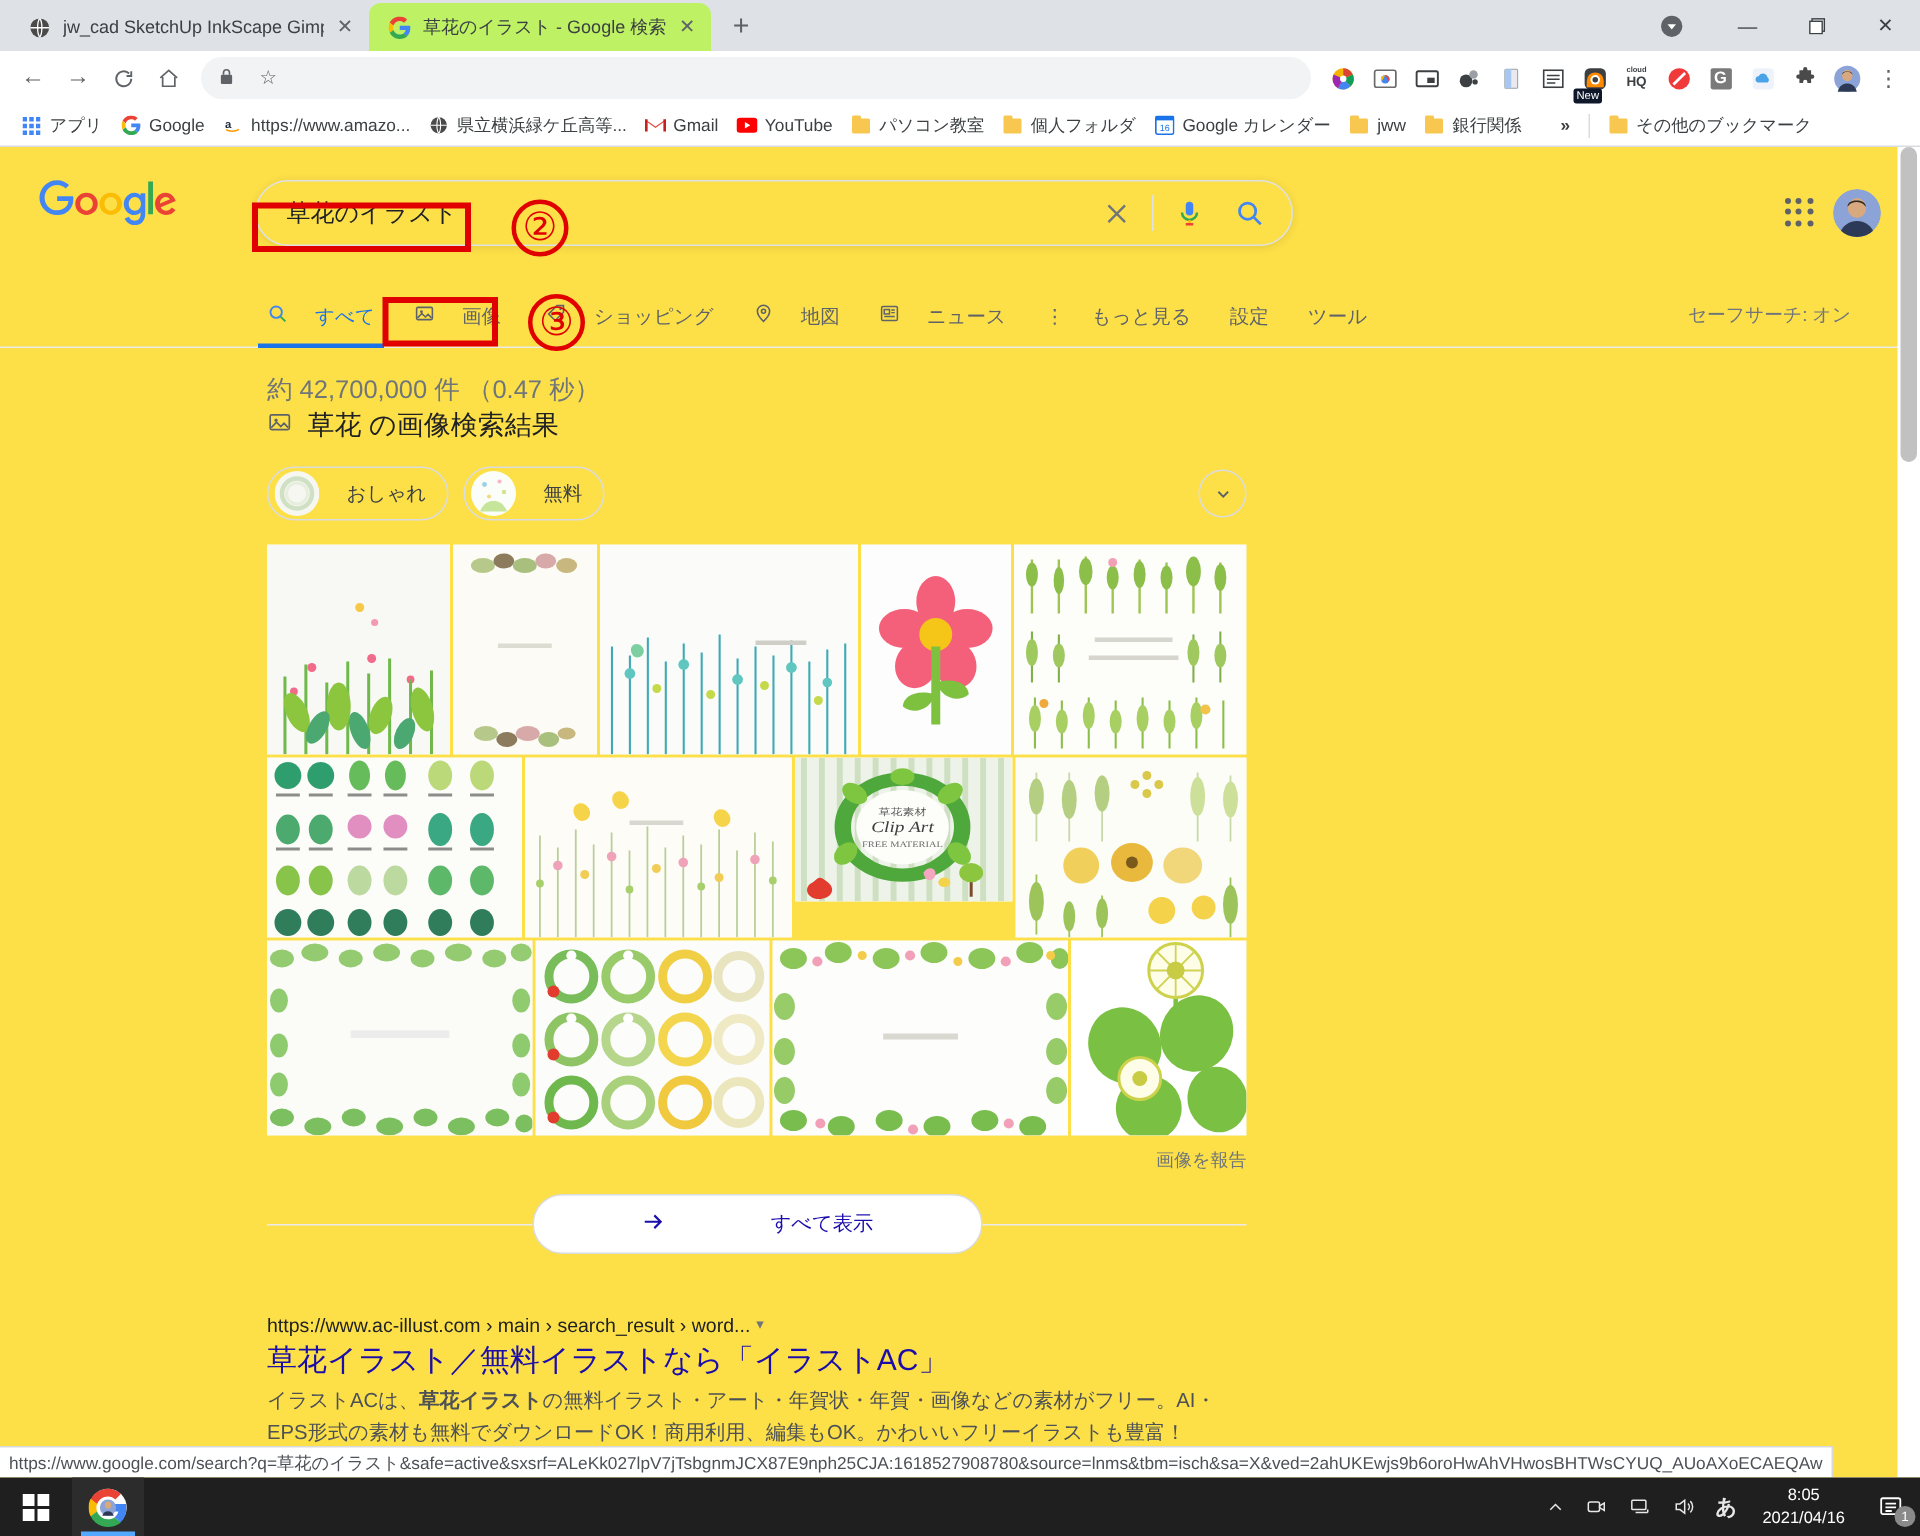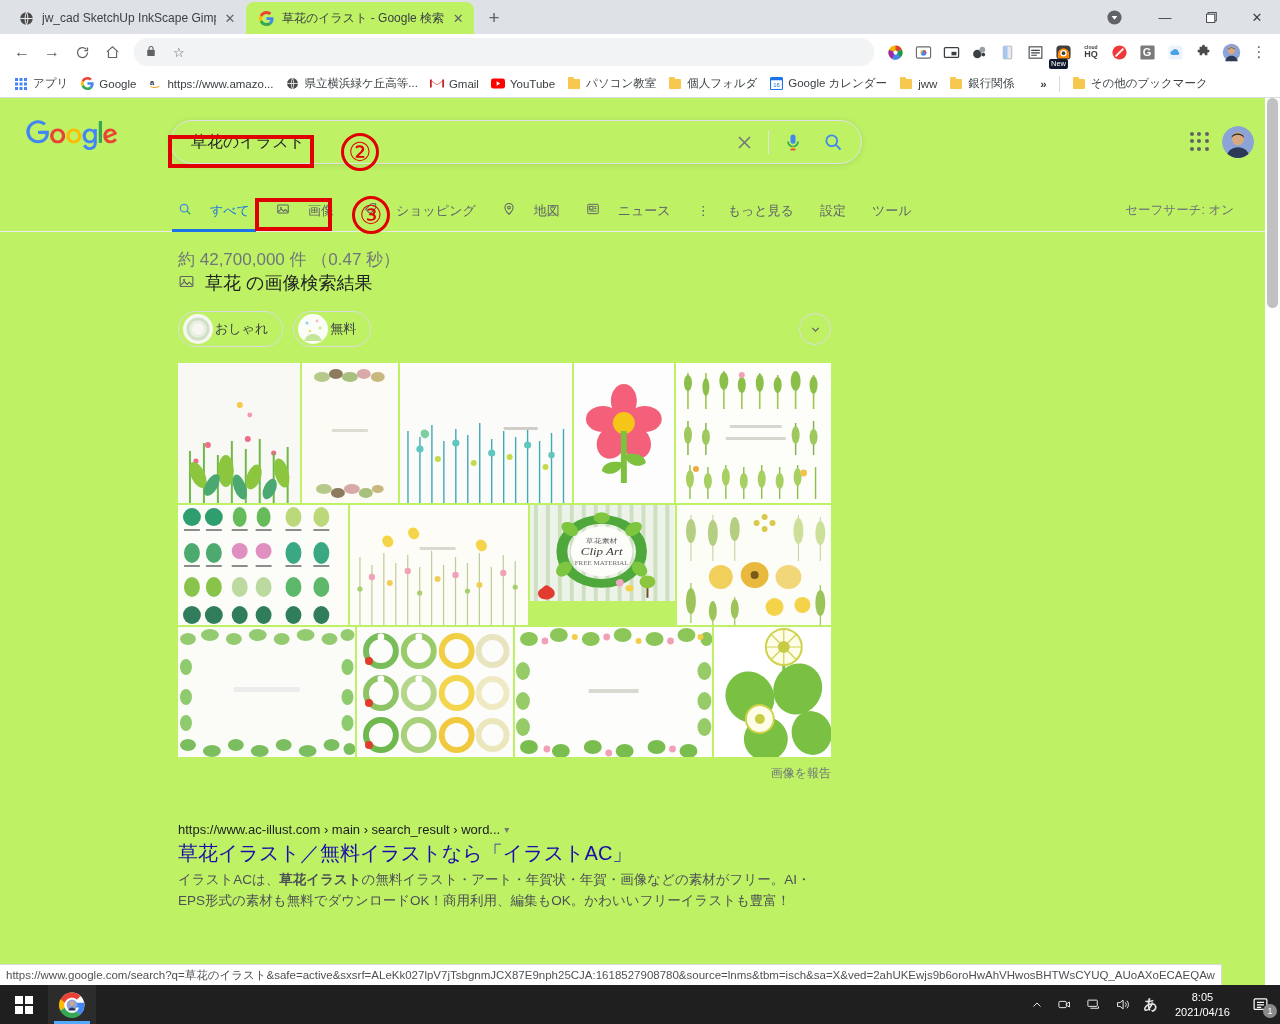--- a/index.html
+++ b/index.html
@@ -78,21 +78,21 @@
   .bm { display:flex; align-items:center; padding: 2px 6px; white-space:nowrap;
      border-radius: 4px; gap: 5px; }
   .bm .bi { width:14px; height:14px; display:flex; align-items:center;
      justify-content:center; flex: 0 0 14px;}
   .bm-sep { width: 1px; height: 16px; background:#dadce0; margin: 0 6px;}
   .folder { width: 12px; height: 10px; background:#f8c750; border-radius:1px; position:relative;}
   .folder:before{content:"";position:absolute;top:-2px;left:0;width:6px;height:3px;
     background:#f8c750;border-radius:1px 1px 0 0;}
 
   
-  .page { position: relative; height: calc(985px - 34px - 36px - 28px); background:#bef264; overflow:hidden;}
+  .page { position: relative; height: calc(985px - 34px - 36px - 28px); background:#fde047; overflow:hidden;}
   .g-header { height: 92px; display:flex; align-items:flex-start; padding-top: 22px;}
   .g-logo { margin-left: 26px; width: 120px; font-size: 0; }
   .searchwrap { margin-left: 24px; position: relative; }
   .searchbar {
     width: 692px; height: 44px; border: 1px solid #dfe1e5; border-radius: 24px;
     display:flex; align-items:center; padding: 0 8px 0 20px;
     box-shadow: 0 1px 6px rgba(32,33,36,.12);
   }
   .searchbar .qtext { flex:1 1 auto; font-size: 16px; color:#202124; }
   .sb-icon { width: 40px; height:40px; display:flex; align-items:center;
@@ -117,21 +117,21 @@
   .gtab.sel:after{ content:""; position:absolute; left:-6px; right:-6px; bottom:0;
      height:3px; background:#1a73e8; }
   .gtabs .right { margin-left:auto; padding-right: 46px; font-size:12.5px; color:#70757a;}
 
   .content { padding-left: 178px; padding-top: 16px; }
   .stats { font-size: 17px; color:#70757a; }
   .sec-title { display:flex; align-items:flex-end; gap:10px; 
      font-size: 18px; color:#202124; }
   .chips { display:flex; align-items:center; gap: 10px; margin-top: 16px; width: 653px;}
   .chip { height: 36px; border:1px solid #dadce0; border-radius: 18px;
-     display:flex; align-items:center; padding: 0 14px 0 4px; gap:2px;
+     display:flex; align-items:center; padding: 0 14px 0 4px; gap:18px;
      font-size: 13px; color:#3c4043;}
   .chip .thumb { width: 30px; height:30px; border-radius:50%; overflow:hidden; flex:0 0 30px;}
   .chip-more { margin-left:auto; width: 32px; height: 32px; border-radius:50%;
      border:1px solid #dadce0; display:flex; align-items:center; justify-content:center;
      color:#5f6368; font-size: 11px;}
 
   .grid { margin-top: 16px; width: 653px; }
   .grow { display:flex; gap: 2px; margin-bottom: 2px; }
   .gcell { overflow:hidden; background:#fafafa; position:relative; }
   .gcell svg { display:block; width:100%; height:100%;}
@@ -1114,20 +1114,32 @@
               <circle cx="70" cy="20" r="6" fill="#c8cc44"></circle>
               <circle cx="46" cy="92" r="14" fill="#fdfde8" stroke="#cdd24a" stroke-width="2"></circle>
               <circle cx="46" cy="92" r="5" fill="#c8cc44"></circle>
             </svg>
           </div>
         </div>
       </div>
 
       <div class="report">画像を報告</div>
 
+      <div class="showall-wrap">
+        <div class="showall-line"></div>
+        <div class="showall">
+          <span>
+            <svg width="17" height="17" viewBox="0 0 24 24" fill="none" stroke="#1a0dab" stroke-width="2">
+                <path d="M4 12h15M13 6l6 6-6 6"></path>
+              </svg>
+          </span>
+          <span>すべて表示</span>
+        </div>
+        <div class="showall-line"></div>
+      </div>
 
       <div class="result">
         <div class="res-url">
           <span>https://www.ac-illust.com › main › search_result › word...</span>
           <span style="color:#70757a;font-size:10px;">▾</span>
         </div>
         <div class="res-title">草花イラスト／無料イラストなら「イラストAC」</div>
         <div class="res-snip"><span>イラストACは、</span><b>草花イラスト</b><span>の無料イラスト・アート・年賀状・年賀・画像などの素材がフリー。AI・EPS形式の素材も無料でダウンロードOK！商用利用、編集もOK。かわいいフリーイラストも豊富！</span></div>
       </div>
     </div>

